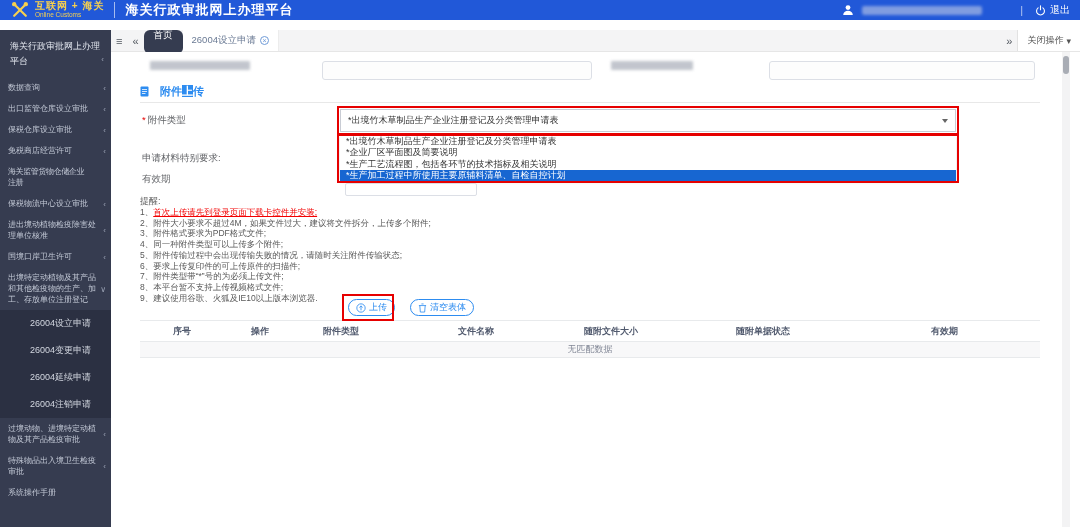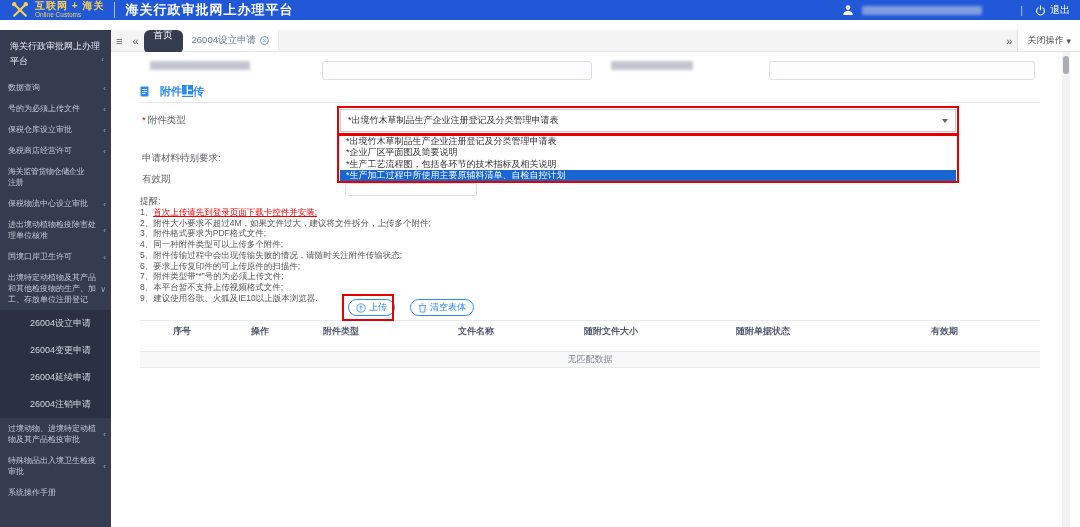--- a/index.html
+++ b/index.html
@@ -72,21 +72,21 @@
   .notice .num { flex:none; }
   .notice-red { color:#f20000; text-decoration:underline; }
 
   
   .btn { position:absolute; height:17px; border:1px solid #2d8cf0; border-radius:9px; background:#fff; color:#2d8cf0; font-size:9px; display:flex; align-items:center; justify-content:center; gap:3px; cursor:pointer; padding:0 7px; }
   .btn-upload { left:237px; top:247px; }
   .btn-clear { left:299px; top:247px; }
 
   
   .att-table { position:absolute; left:29px; top:268px; width:900px; }
-  .t-head { position:relative; height:32px; border-top:1px solid #e8eaec; border-bottom:1px solid #e8eaec; }
+  .t-head { position:relative; height:22px; border-top:1px solid #e8eaec; border-bottom:1px solid #e8eaec; }
   .t-head span { position:absolute; top:4px; font-size:9px; color:#515a6e; font-weight:bold; white-space:nowrap; }
   .t-empty { height:16px; background:#f8f8f9; border-bottom:1px solid #e8eaec; display:flex; align-items:center; justify-content:center; font-size:9px; color:#808695; }
 
   
   .scroll-track { position:absolute; top:0; right:10px; width:8px; bottom:0; background:#f3f3f4; }
   .scroll-thumb { position:absolute; top:4px; left:1px; width:6px; height:18px; background:#a9adb5; border-radius:3px; cursor:grab; }
 </style>
 </head>
 <body>
 
@@ -125,21 +125,21 @@
 <div class="sidebar">
   <div class="side-root">
     <span>海关行政审批网上办理平台</span>
     <span class="si-arrow">‹</span>
   </div>
 
   <div class="side-item">
     <span>数据查询</span><span class="si-arrow">‹</span>
   </div>
   <div class="side-item">
-    <span>号的为必须上传文件</span><span class="si-arrow">‹</span>
+    <span>出口监管仓库设立审批</span><span class="si-arrow">‹</span>
   </div>
   <div class="side-item">
     <span>保税仓库设立审批</span><span class="si-arrow">‹</span>
   </div>
   <div class="side-item">
     <span>免税商店经营许可</span><span class="si-arrow">‹</span>
   </div>
   <div class="side-item tight">
     <span>海关监管货物仓储企业注册</span>
   </div>

